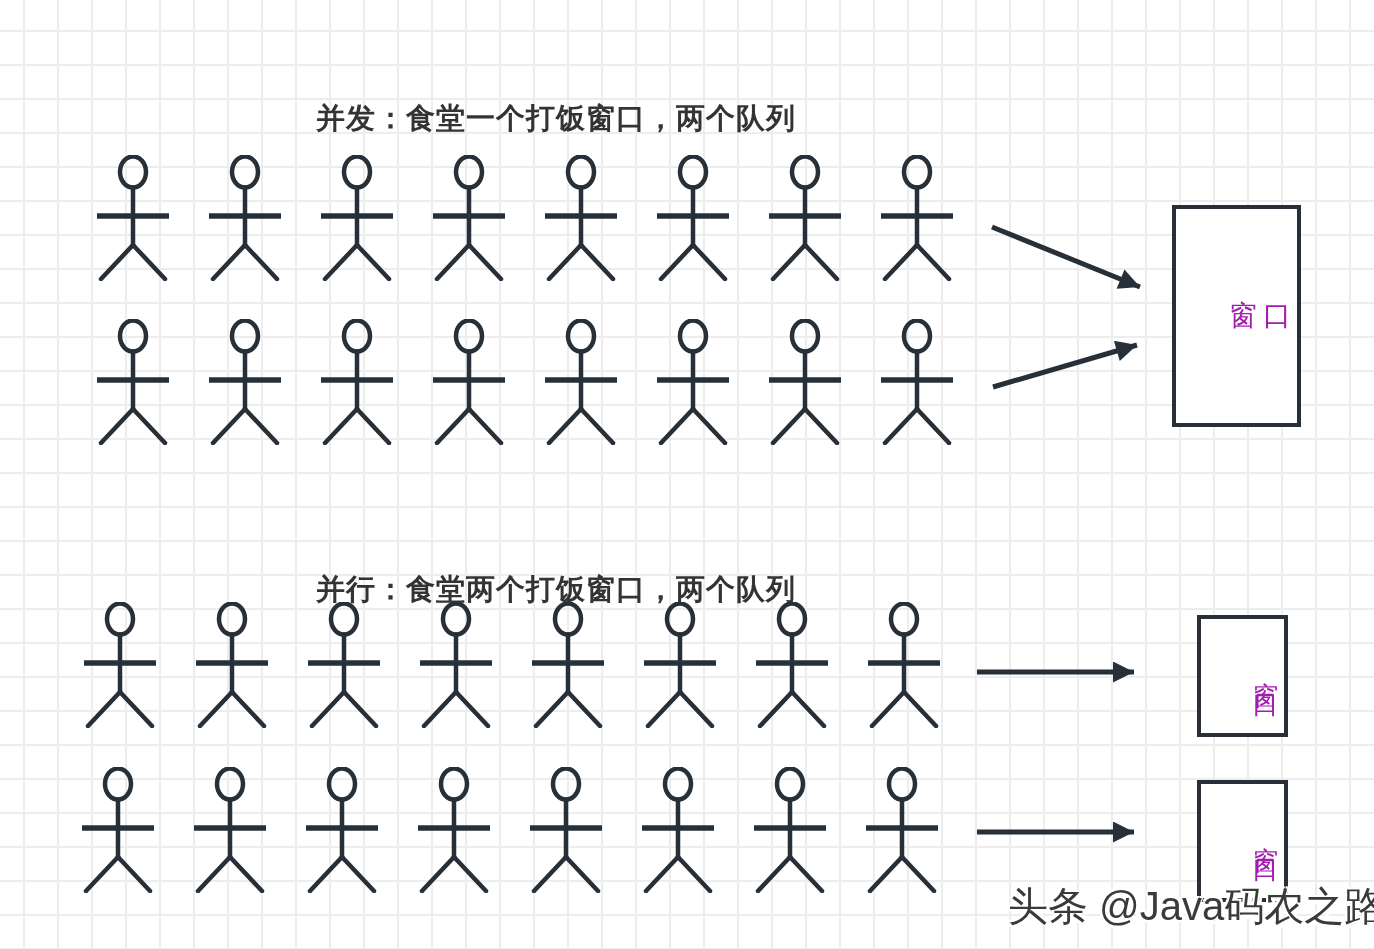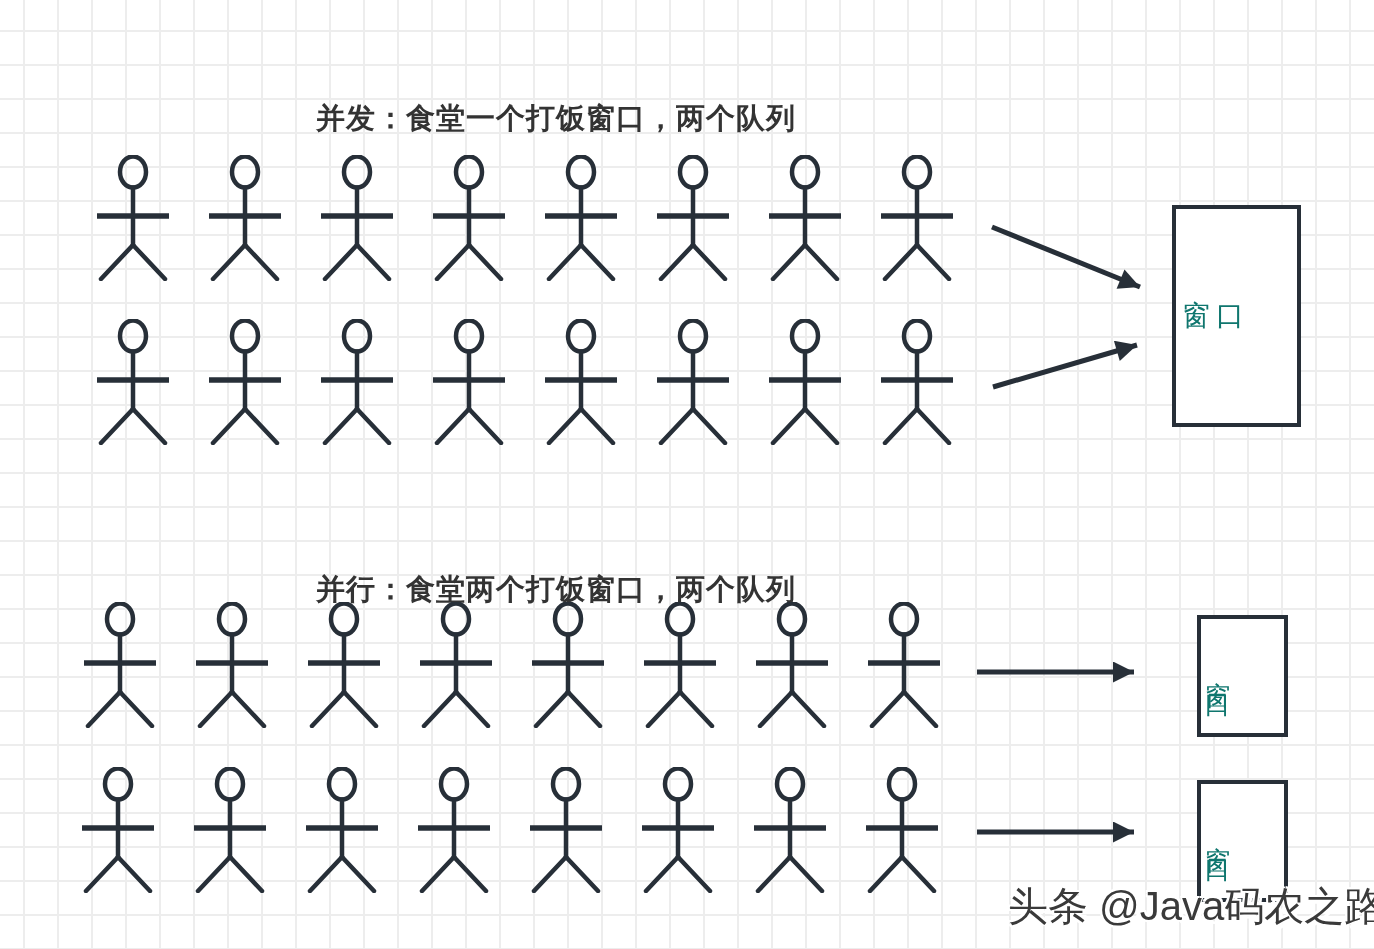--- a/index.html
+++ b/index.html
@@ -69,22 +69,22 @@
     stroke:var(--ink);
     stroke-width:5;
   }
 
   .window-box{
     position:absolute;
     border:4px solid var(--ink);
     background:var(--background);
     display:flex;
     align-items:center;
-    justify-content:flex-start;
-    color:#0f766e;
+    justify-content:flex-end;
+    color:#a21caf;
   }
   .window-box-large{
     left:1172px;top:205px;
     width:129px;height:222px;
     font-size:28px;
     letter-spacing:6px;
   }
   .window-box-large .window-label{padding-left:6px;}
   .window-box-small{
     width:91px;height:122px;

